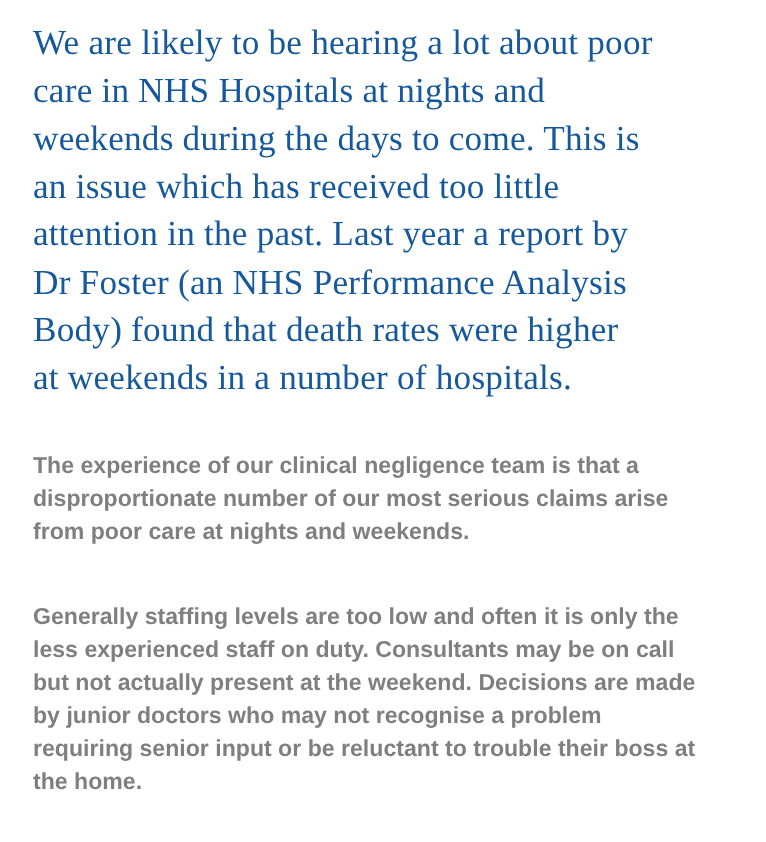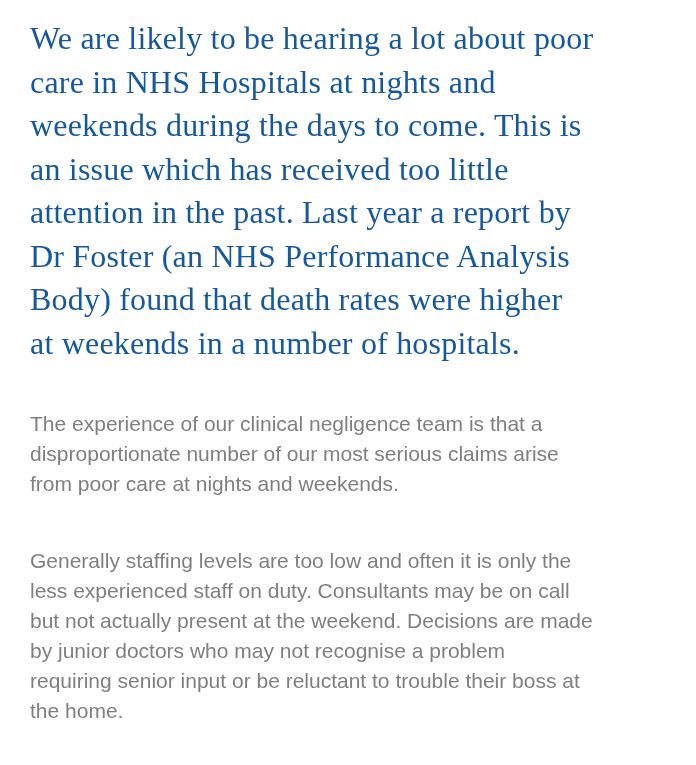--- a/index.html
+++ b/index.html
@@ -25,21 +25,21 @@
     font-weight: normal;
     font-size: 32px;
     line-height: 43.5px;
     letter-spacing: 0.2px;
     color: var(--lead-color, #15589c);
     white-space: pre-line;
   }
   .body-para {
     margin: 0 0 47px 0;
     font-family: "Liberation Sans", sans-serif;
-    font-weight: normal;
+    font-weight: bold;
     font-size: 21px;
     line-height: 30px;
     color: var(--body-color, #7f7f7f);
     white-space: pre-line;
   }
 </style>
 </head>
 <body style="background: rgb(255, 255, 255);">
 
 <main class="page">

